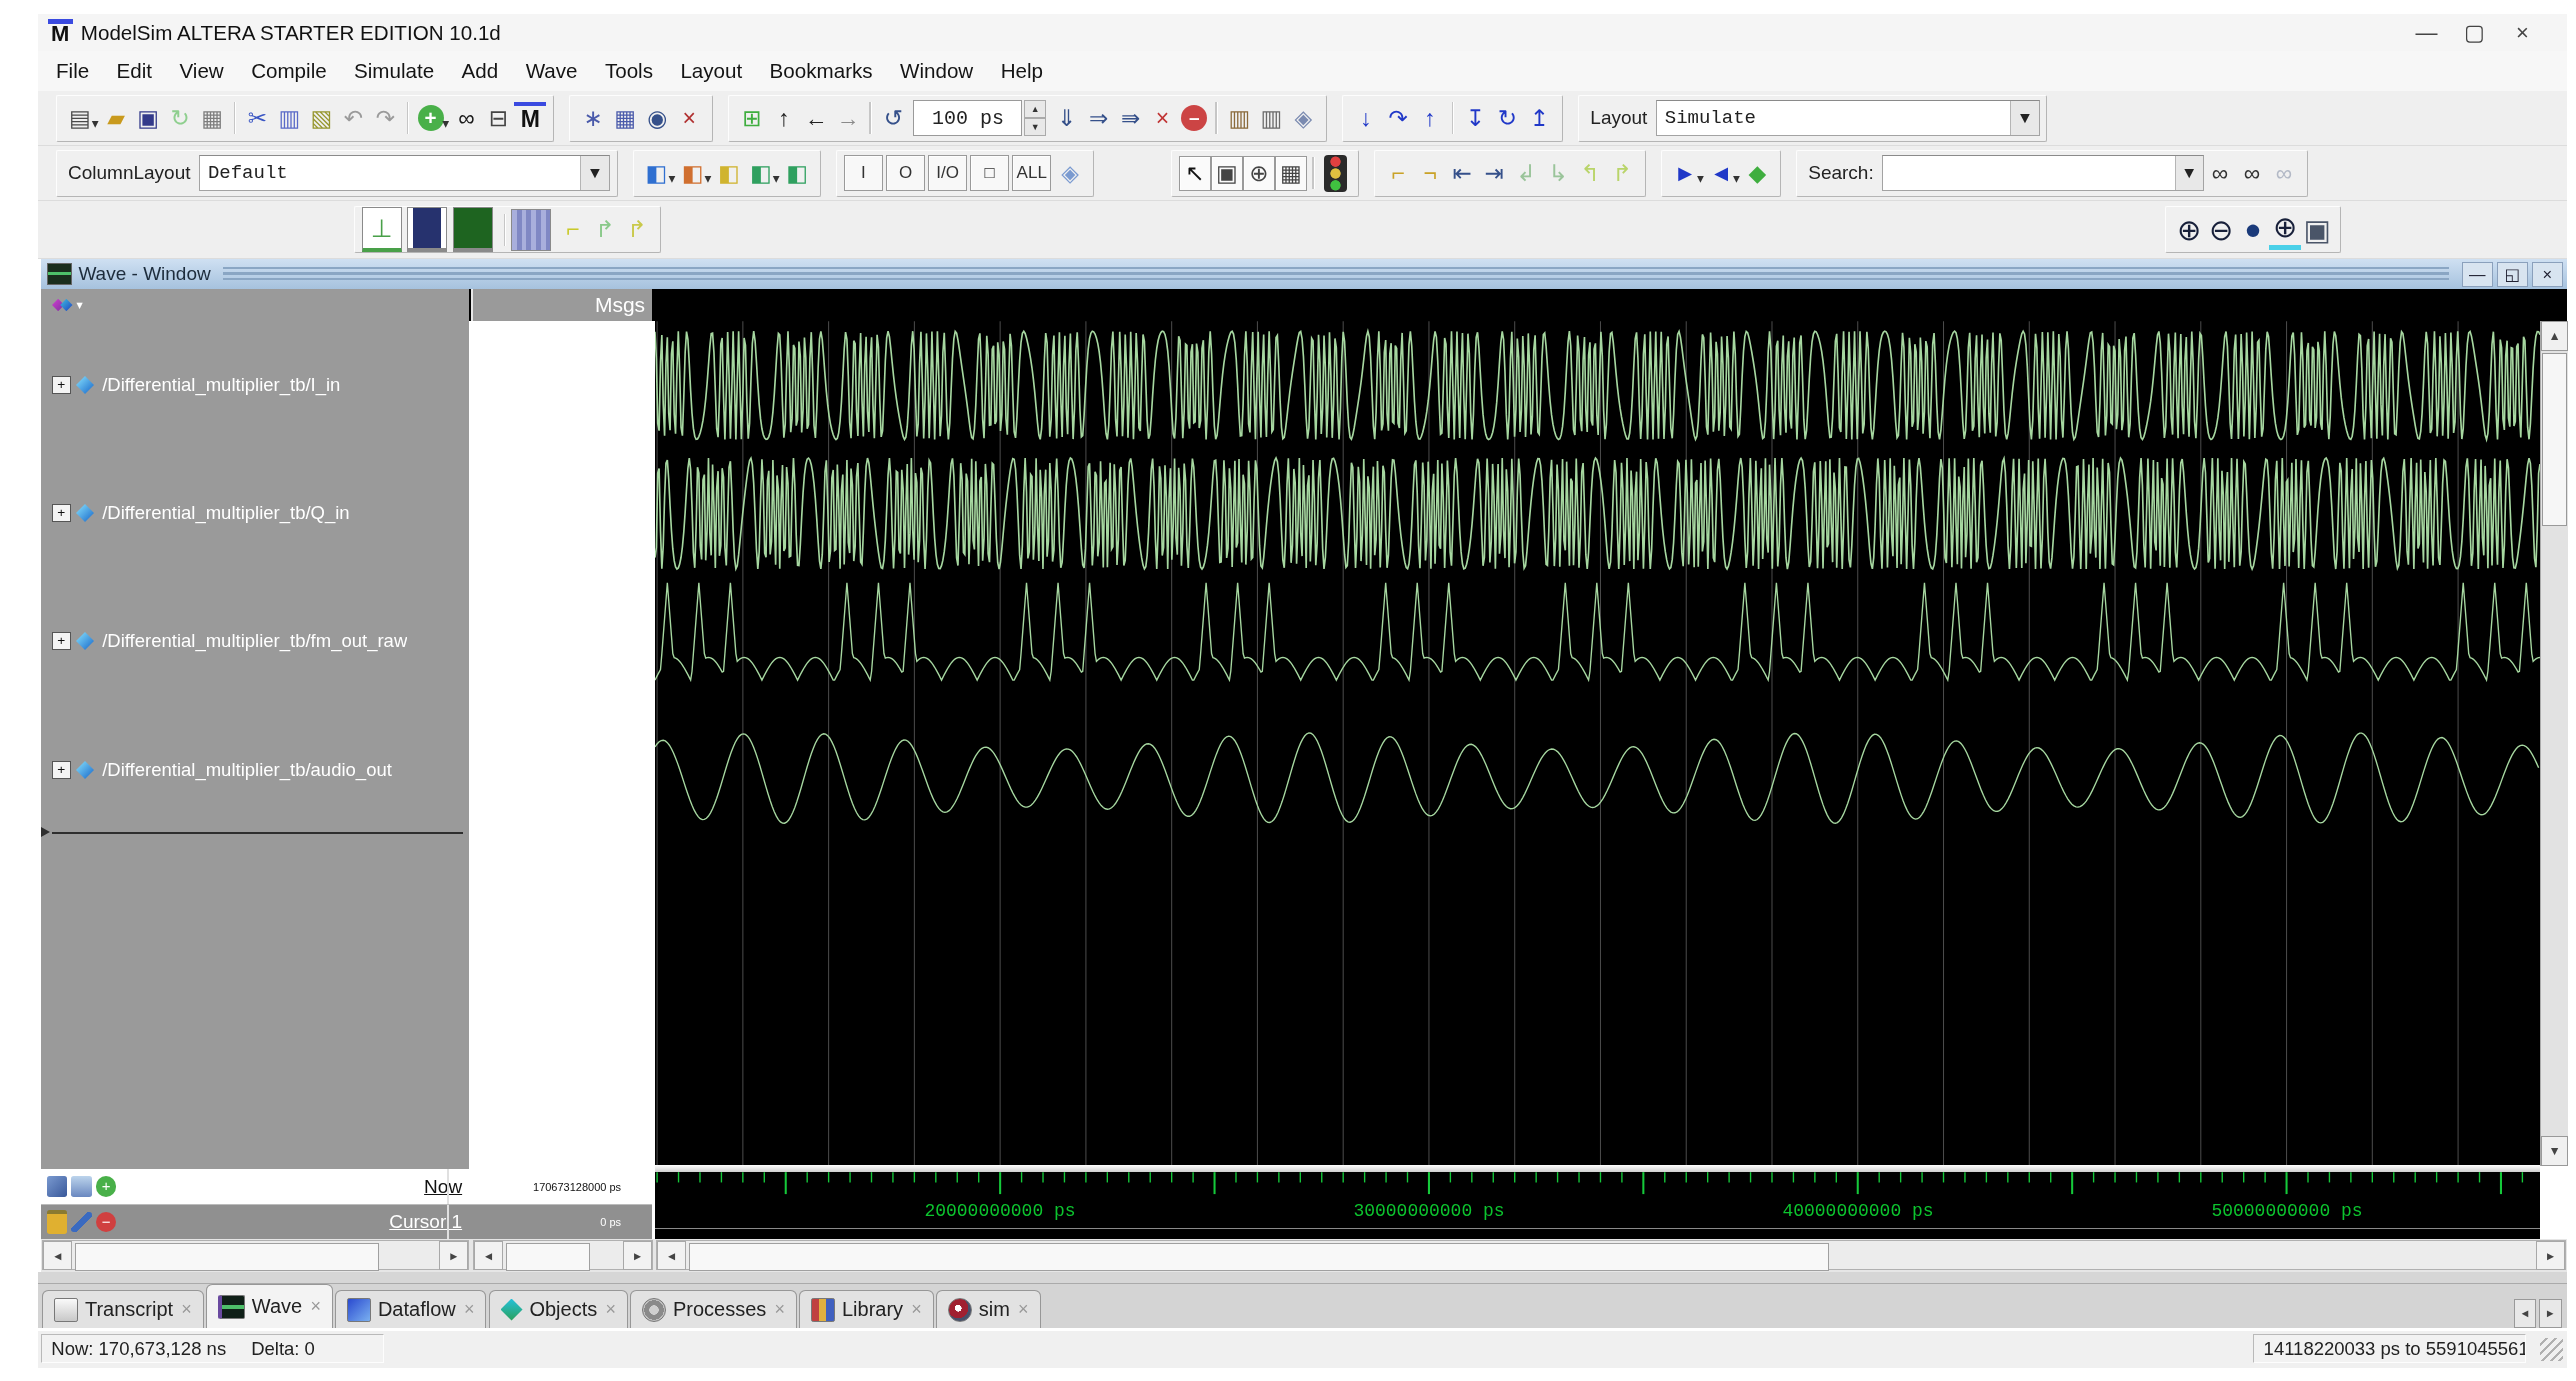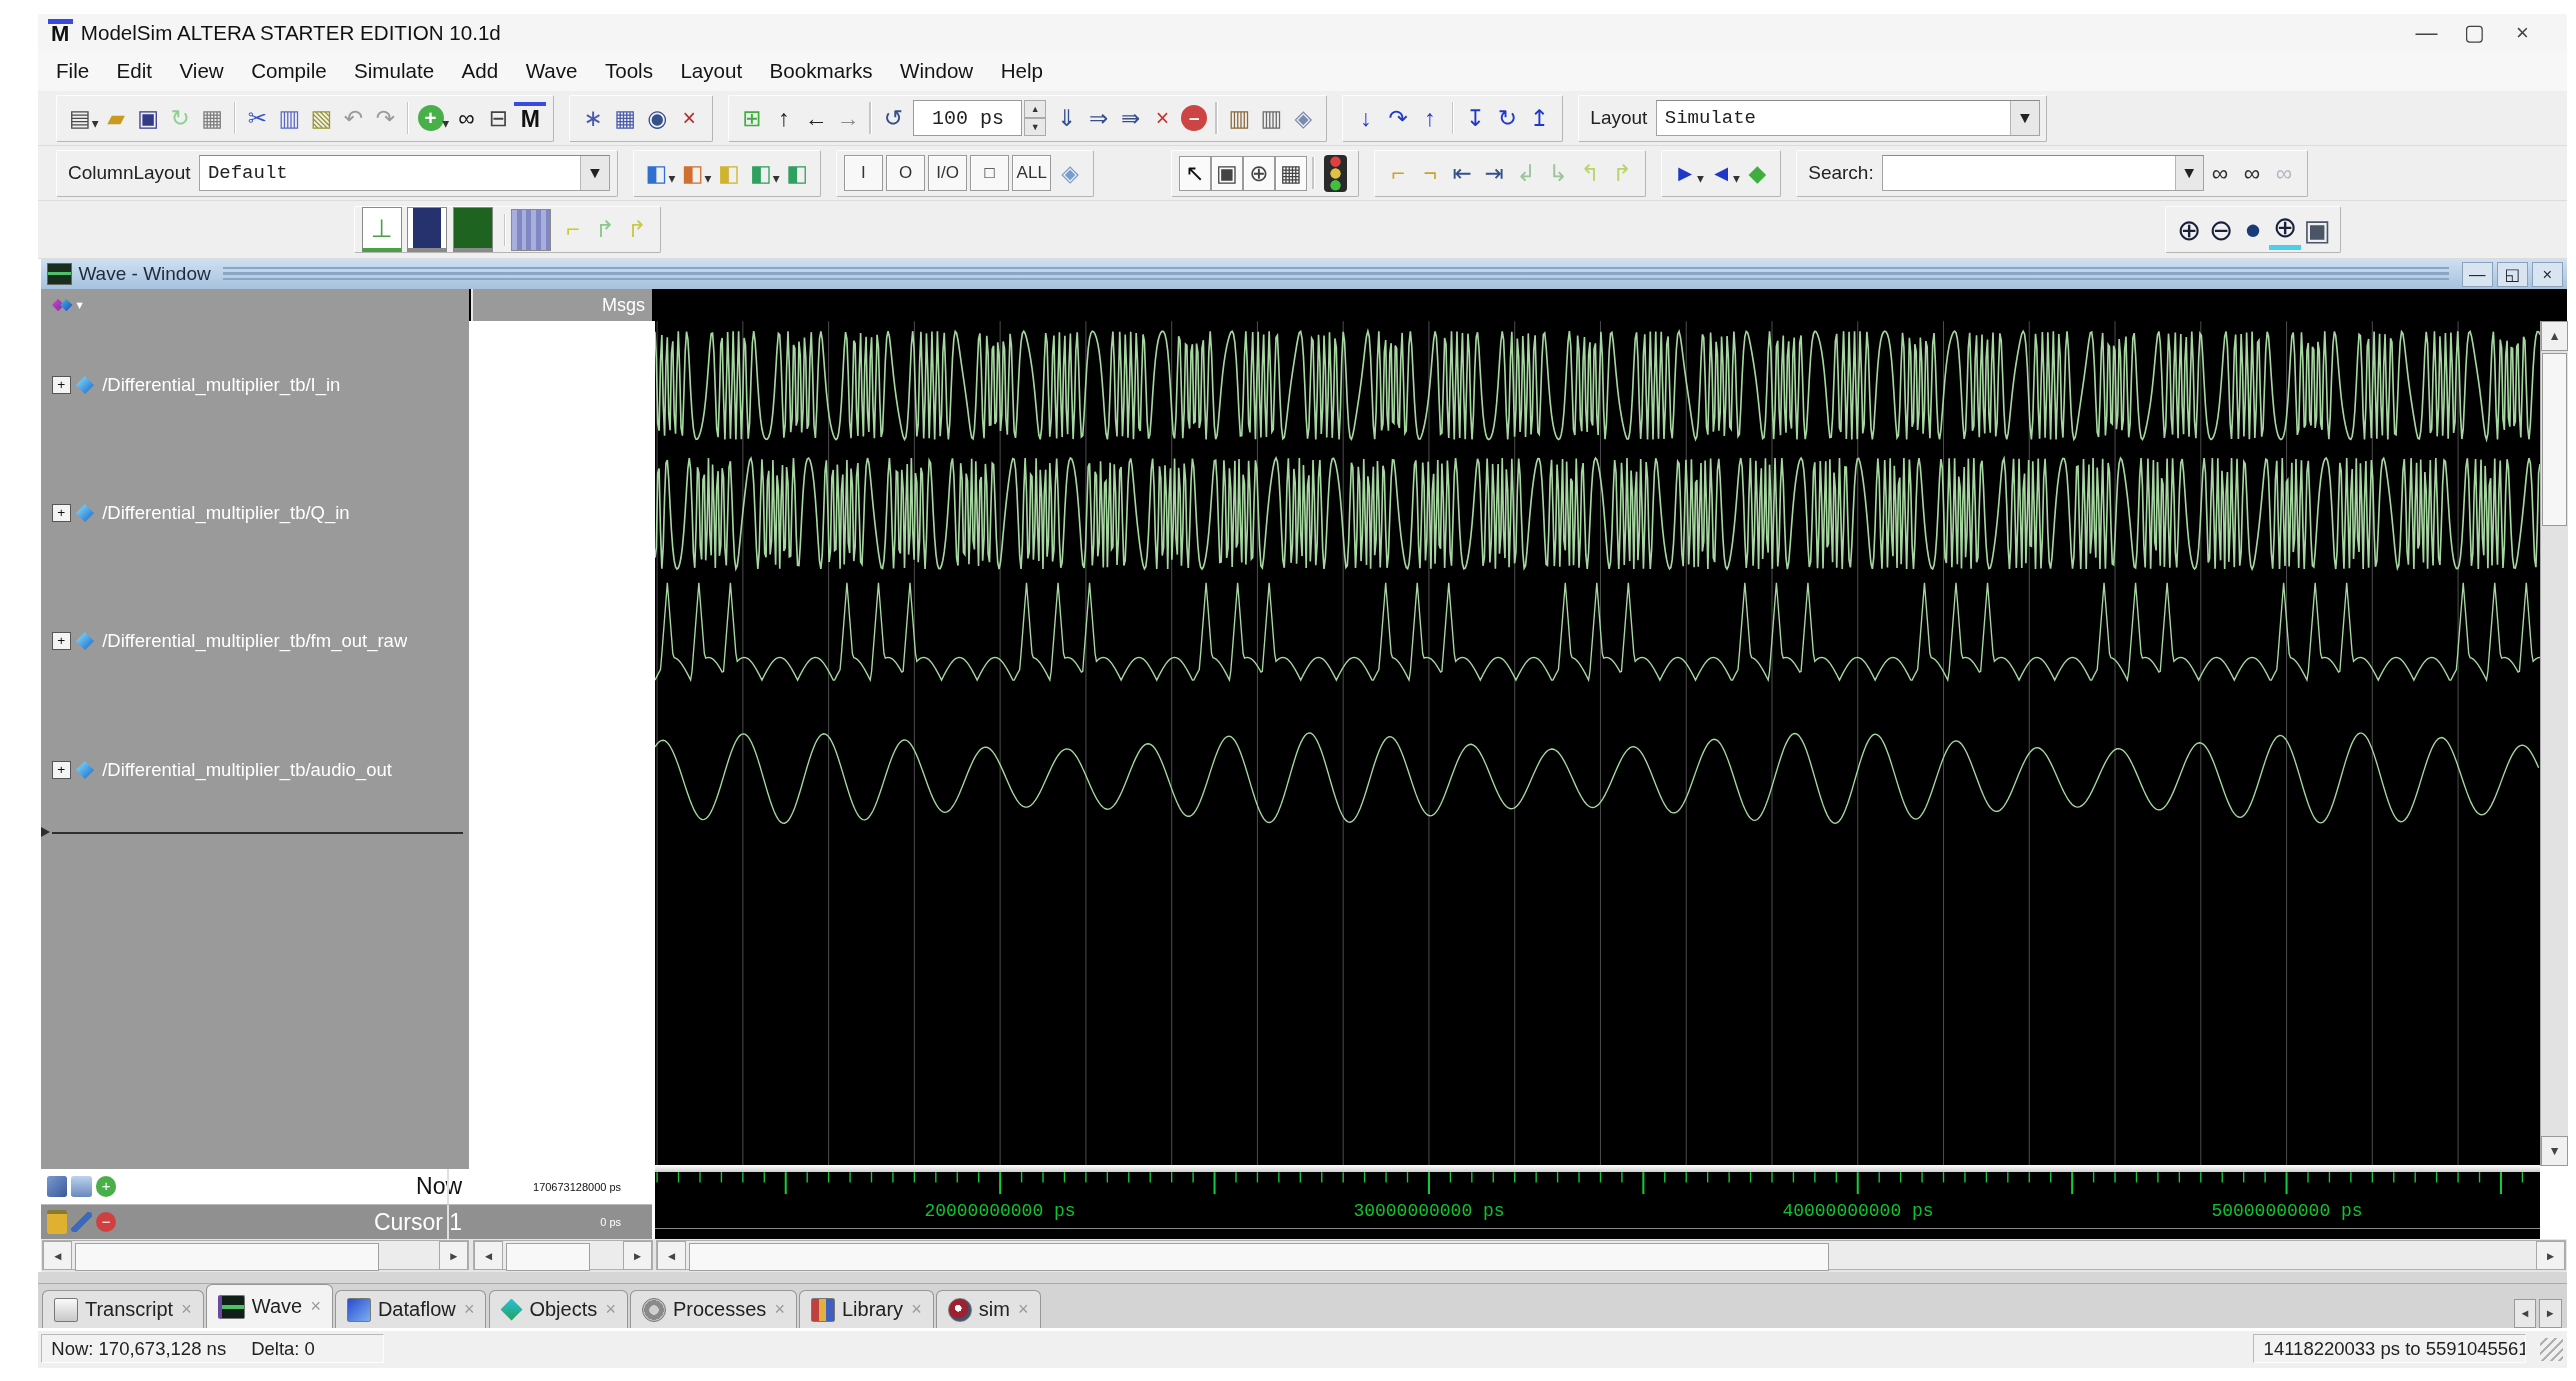--- a/index.html
+++ b/index.html
@@ -48,21 +48,21 @@
   
   #wave-title{position:absolute;left:41px;top:259px;width:2526px;height:30px;background:linear-gradient(#cfe0f2,#a6c2de);display:flex;align-items:center;padding-left:5.5px;box-sizing:border-box;}
   .wticon{width:23px;height:20.6px;background:#1a2e1e;border:1.4px solid #666;background-image:linear-gradient(transparent 40%,#4ec06a 40% 55%,transparent 55%);margin-right:6.9px;}
   #wave-title-text{font-size:19px;color:#1d2c3c;white-space:nowrap;}
   .stripes{flex:1;height:15px;margin:0 12.3px;background:repeating-linear-gradient(180deg,#8aa6c4 0 2.1px,transparent 2.1px 5.5px);}
   .wctl{width:29px;height:23px;border:1.4px solid #8aa0bc;background:#d8e4f0;display:flex;align-items:center;justify-content:center;font-size:16.5px;color:#223;margin-right:4.1px;}
 
   #wave-header{position:absolute;left:41px;top:289px;width:2526px;height:32px;background:#000;}
   #wh-names{position:absolute;left:0;top:0;width:428px;height:32px;background:#9a9a9a;display:flex;align-items:center;padding-left:11px;box-sizing:border-box;}
   #wh-values{position:absolute;left:430px;top:0;width:181px;height:32px;background:#9a9a9a;display:flex;align-items:center;justify-content:flex-end;padding-right:6.9px;box-sizing:border-box;border-left:2.1px solid #e8e8e8;}
-  #wh-values span{color:#fff;font-size:18px;}
+  #wh-values span{color:#fff;font-size:21px;}
   .diam{width:12.3px;height:12.3px;clip-path:polygon(50% 0,100% 50%,50% 100%,0 50%);display:inline-block;}
   #names-col{position:absolute;left:41px;top:321px;width:428px;height:848px;background:#9a9a9a;}
   #values-col{position:absolute;left:472px;top:321px;width:181px;height:848px;background:#9a9a9a;border-left:2.1px solid #e8e8e8;box-sizing:border-box;}
   .sigrow{position:absolute;left:0;width:100%;height:128px;display:flex;align-items:center;padding-left:11px;box-sizing:border-box;}
   .expander{width:16.5px;height:16.5px;background:#f4f4f4;border:1.4px solid #555;color:#111;font-size:13.7px;line-height:15px;text-align:center;margin-right:5.5px;flex:none;}
   .sigdiamond{width:18px;height:18px;background:linear-gradient(135deg,#8ae4ff,#1565c8);clip-path:polygon(50% 0,100% 50%,50% 100%,0 50%);margin-right:8.2px;flex:none;}
   .signame{color:#fff;font-size:18.5px;white-space:nowrap;overflow:hidden;}
   .valrow{position:absolute;left:0;width:100%;height:128px;display:flex;align-items:center;padding-left:9.6px;box-sizing:border-box;color:#fff;font-size:18.5px;}
   .insline{position:absolute;height:2.1px;background:#2e2e2e;}
   .insarrow{position:absolute;width:0;height:0;border-top:5.5px solid transparent;border-bottom:5.5px solid transparent;border-left:9.6px solid #2e2e2e;}
@@ -75,21 +75,21 @@
   #timeline{position:absolute;left:655px;top:1165px;width:1885px;height:74px;background:#000;}
   #tl-bar{position:absolute;left:0;top:0;width:100%;height:6.9px;background:linear-gradient(#fff,#cfcfcf);}
   #tl-ticks{position:absolute;left:0;top:6.9px;width:100%;height:25px;}
   .tl-label{position:absolute;top:36px;transform:translateX(-50%);color:#0cc42e;font-size:18px;white-space:nowrap;font-family:"Liberation Mono","DejaVu Sans Mono",monospace;}
   #tl-line{position:absolute;left:0;top:63px;width:100%;height:1.4px;background:#8a8a8a;}
 
   #now-row{position:absolute;left:41px;top:1169px;width:611px;height:36px;background:#fff;border-bottom:1.4px solid #bbb;box-sizing:border-box;}
   #cursor-row{position:absolute;left:41px;top:1205px;width:611px;height:34px;background:#909090;}
   .nr-name{position:absolute;left:0;width:428px;height:100%;display:flex;align-items:center;padding:0 6.9px 0 5.5px;box-sizing:border-box;}
   .nr-val{position:absolute;left:406px;width:181px;height:100%;display:flex;align-items:center;justify-content:flex-end;padding-right:6.9px;box-sizing:border-box;border-left:2.1px solid #e0e0e0;}
-  .nr-label{margin-left:auto;font-size:23px;}
+  .nr-label{margin-left:auto;font-size:19px;text-decoration:underline;}
   #now-row .nr-label,#now-row .nr-val{color:#111;}
   #cursor-row .nr-label,#cursor-row .nr-val{color:#fff;}
   .mini{width:20.6px;height:20.6px;border-radius:2.7px;margin-right:4.1px;flex:none;}
   .mini-chart{background:linear-gradient(135deg,#7a9ad0,#39589a);}
   .mini-msg{background:linear-gradient(#bcd4ec,#6a88c0);}
   .mini-add{background:#49b049;border-radius:50%;color:#fff;font-size:15px;line-height:20.6px;text-align:center;}
   .mini-lock{background:#e0b030;border-radius:2.7px;border-top:4.1px solid #8a7a30;}
   .mini-wrench{background:linear-gradient(135deg,transparent 40%,#3a6ac0 40% 62%,transparent 62%);}
   .mini-del{background:#d04040;border-radius:50%;color:#fff;font-size:15px;line-height:19px;text-align:center;}
 

